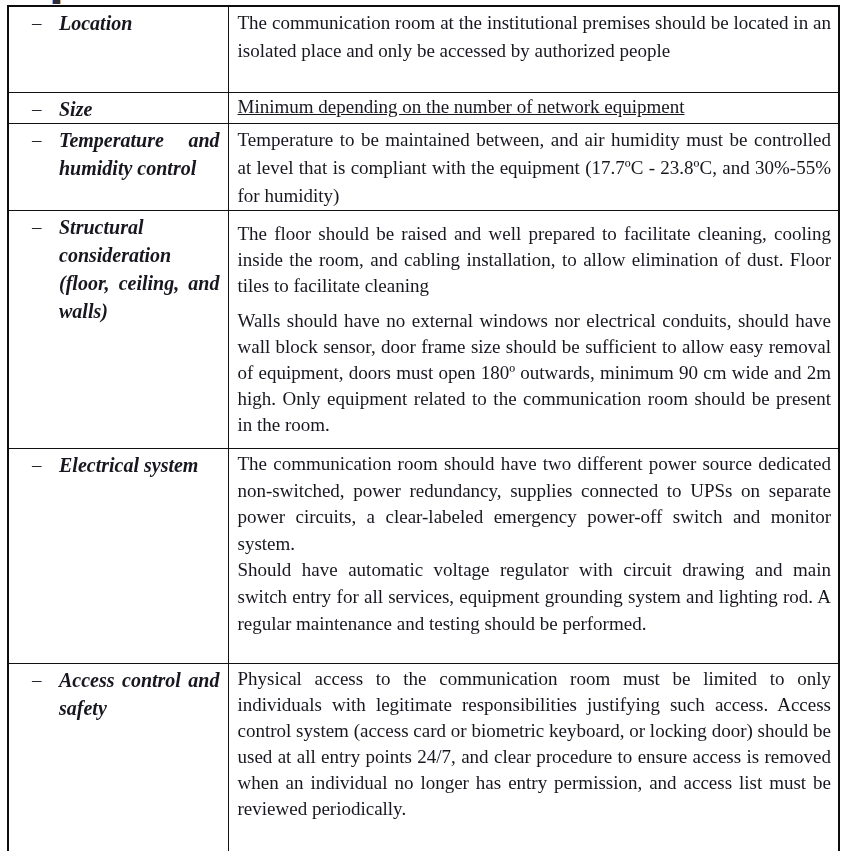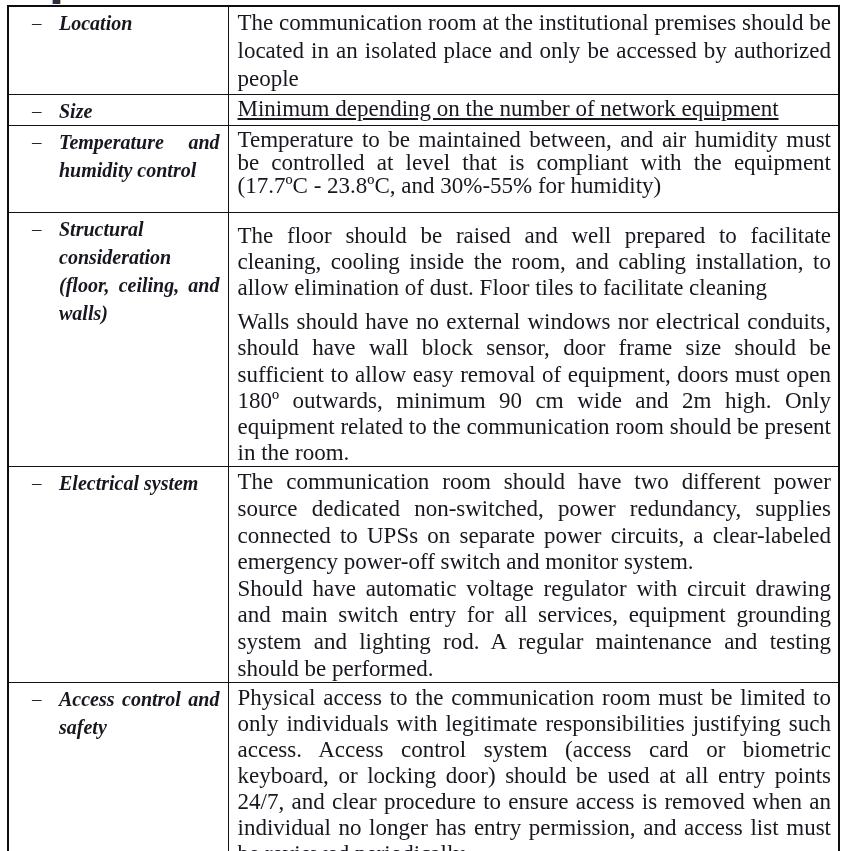--- a/index.html
+++ b/index.html
@@ -32,27 +32,27 @@
     font-style: normal; font-weight: normal;
   }
   .label {
     flex: 1;
     font-weight: bold; font-style: italic;
     font-size: 20px; line-height: 28px;
     text-align: justify;
   }
   .body-cell p {
     margin: 0;
-    font-size: 23px;
+    font-size: 19px;
     text-align: justify;
   }
   
   tr.r1 td { height: 83px; }  tr.r1 .body-cell-inner p { line-height: 28.2px; }
   tr.r2 td { height: 25px; }  tr.r2 .body-cell-inner p { line-height: 23px; text-decoration: underline; }
-  tr.r3 td { height: 84px; }  tr.r3 .body-cell-inner p { line-height: 23px; }
+  tr.r3 td { height: 84px; }  tr.r3 .body-cell-inner p { line-height: 28px; }
   tr.r4 td { height: 235px; } tr.r4 .body-cell-inner p { line-height: 26.2px; margin-top: 8px; }
   tr.r5 td { height: 212px; } tr.r5 .body-cell-inner p { line-height: 26.6px; }
   tr.r6 td { height: 185px; } tr.r6 .body-cell-inner p { line-height: 26px; }
   
   .artifact {
     position: absolute; left: 53px; top: 0;
     width: 7px; height: 4px;
     background: #2e2e3a;
     box-shadow: 1px 0 0 rgba(190,110,40,0.55), -1px 0 0 rgba(60,80,170,0.45);
   }

